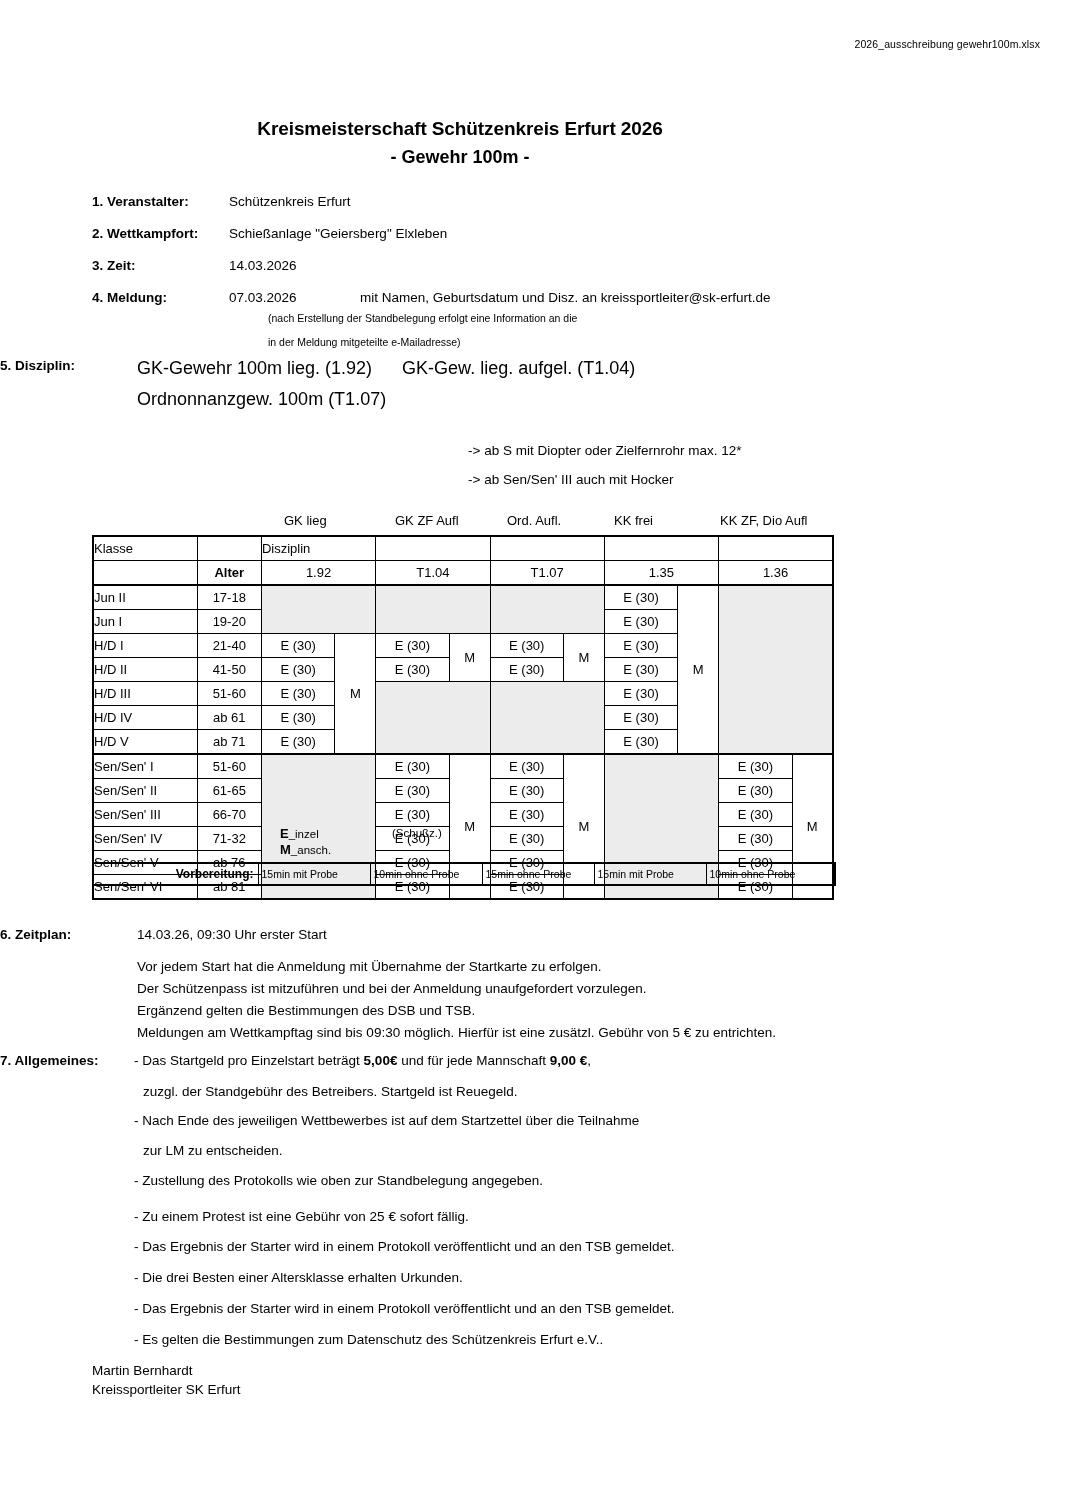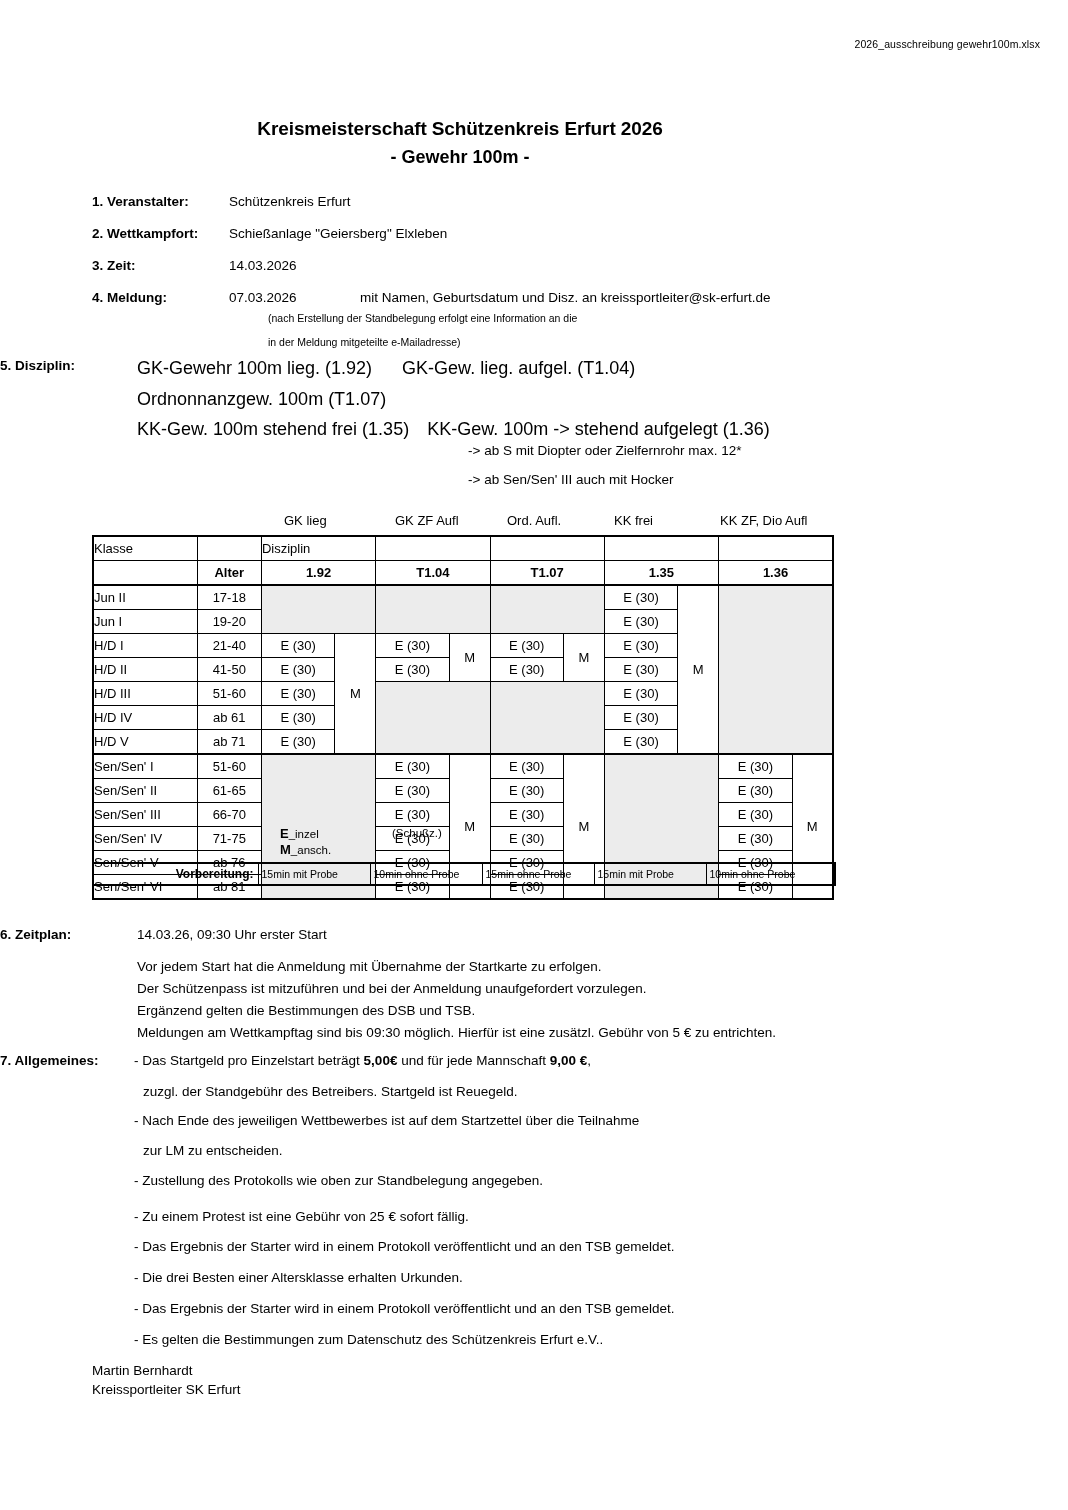--- a/index.html
+++ b/index.html
@@ -158,21 +158,21 @@
   }
   td.alter-head {
     font-size: 10.5px;
     font-weight: bold;
     text-align: center;
     border-top: none;
     border-bottom: 2.5px solid #000;
   }
   td.code-head {
     font-size: 13px;
-    font-weight: bold;
+    font-weight: normal;
     text-align: center;
     border-top: none;
     border-bottom: 2.5px solid #000;
     margin-top: 47px;
   }
   td.klasse {
     text-align: left;
     padding-left: 4px;
     font-size: 13.5px;
     border-left: 2.5px solid #000;
@@ -299,23 +299,20 @@
   <div class="note-line" style="top:312px">(nach Erstellung der Standbelegung erfolgt eine Information an die</div>
   <div class="note-line" style="top:336px">in der Meldung mitgeteilte e-Mailadresse)</div>
 
   <div class="sec-label" style="top:358px">5. Disziplin:</div>
 
   <div class="disz-line" style="top:358px">
     <span>GK-Gewehr 100m lieg. (1.92)</span><span class="col2">GK-Gew. lieg. aufgel. (T1.04)</span>
   </div>
   <div class="disz-line" style="top:389px">
     <span>Ordnonnanzgew. 100m (T1.07)</span>
-  </div>
-  <div class="disz-line" style="top:419px">
-    <span>KK-Gew. 100m stehend frei (1.35)</span><span class="col2" style="margin-left:18px">KK-Gew. 100m  -&gt; stehend aufgelegt (1.36)</span>
   </div>
   <div class="arrow-line" style="top:443px">-&gt; ab S mit Diopter oder Zielfernrohr max. 12*</div>
   <div class="arrow-line" style="top:472px">-&gt; ab Sen/Sen' III auch mit Hocker</div>
 
   <div class="disc-table-wrap">
 
     <div class="colhead-row">
       <span class="colhead" style="left:192px">GK lieg</span>
       <span class="colhead" style="left:303px">GK ZF Aufl</span>
       <span class="colhead" style="left:415px">Ord. Aufl.</span>
@@ -445,21 +442,21 @@
         <tr>
           <td class="klasse">Sen/Sen' III</td>
           <td class="alter">66-70</td>
           <td class="e-cell nb-top nb-bot">E (30)</td>
           <td class="e-cell nb-top nb-bot">E (30)</td>
           <td class="e-cell nb-top nb-bot">E (30)</td>
         </tr>
 
         <tr>
           <td class="klasse">Sen/Sen' IV</td>
-          <td class="alter">71-75</td>
+          <td class="alter">71-32</td>
           <td class="e-cell nb-top nb-bot">E (30)</td>
           <td class="e-cell nb-top nb-bot">E (30)</td>
           <td class="e-cell nb-top nb-bot">E (30)</td>
         </tr>
 
         <tr>
           <td class="klasse">Sen/Sen' V</td>
           <td class="alter">ab 76</td>
           <td class="e-cell nb-top nb-bot">E (30)</td>
           <td class="e-cell nb-top nb-bot">E (30)</td>

